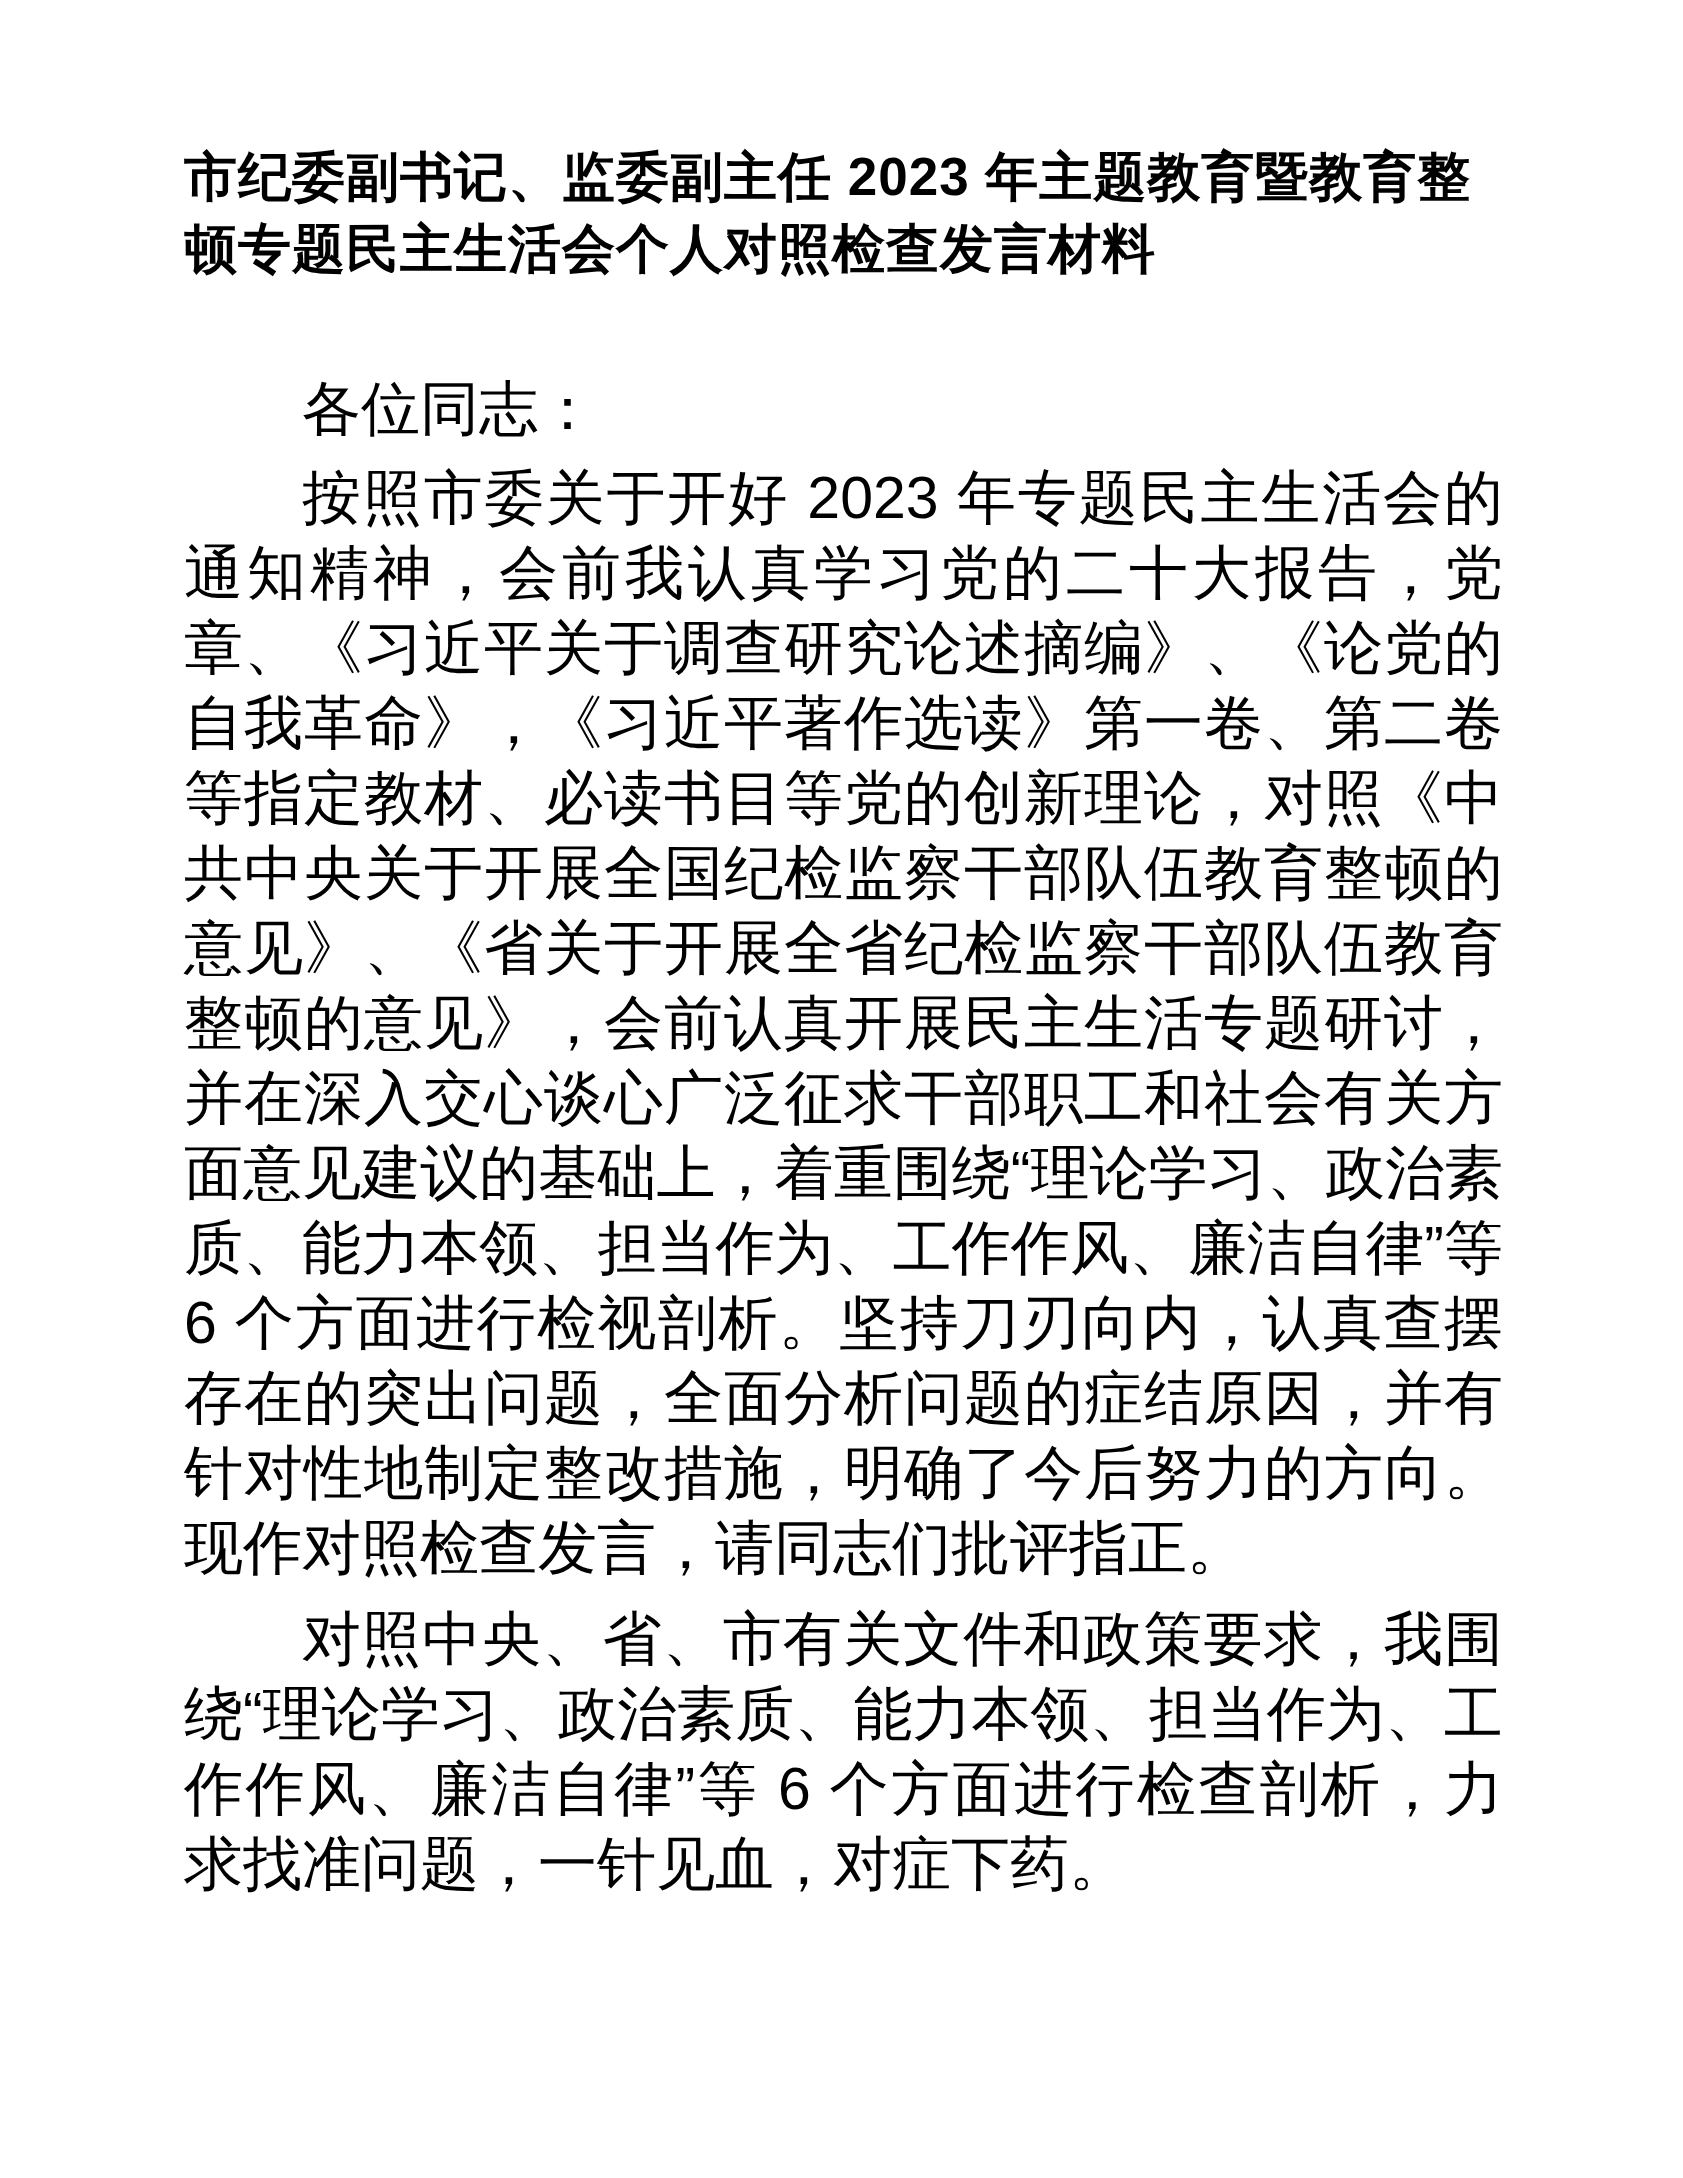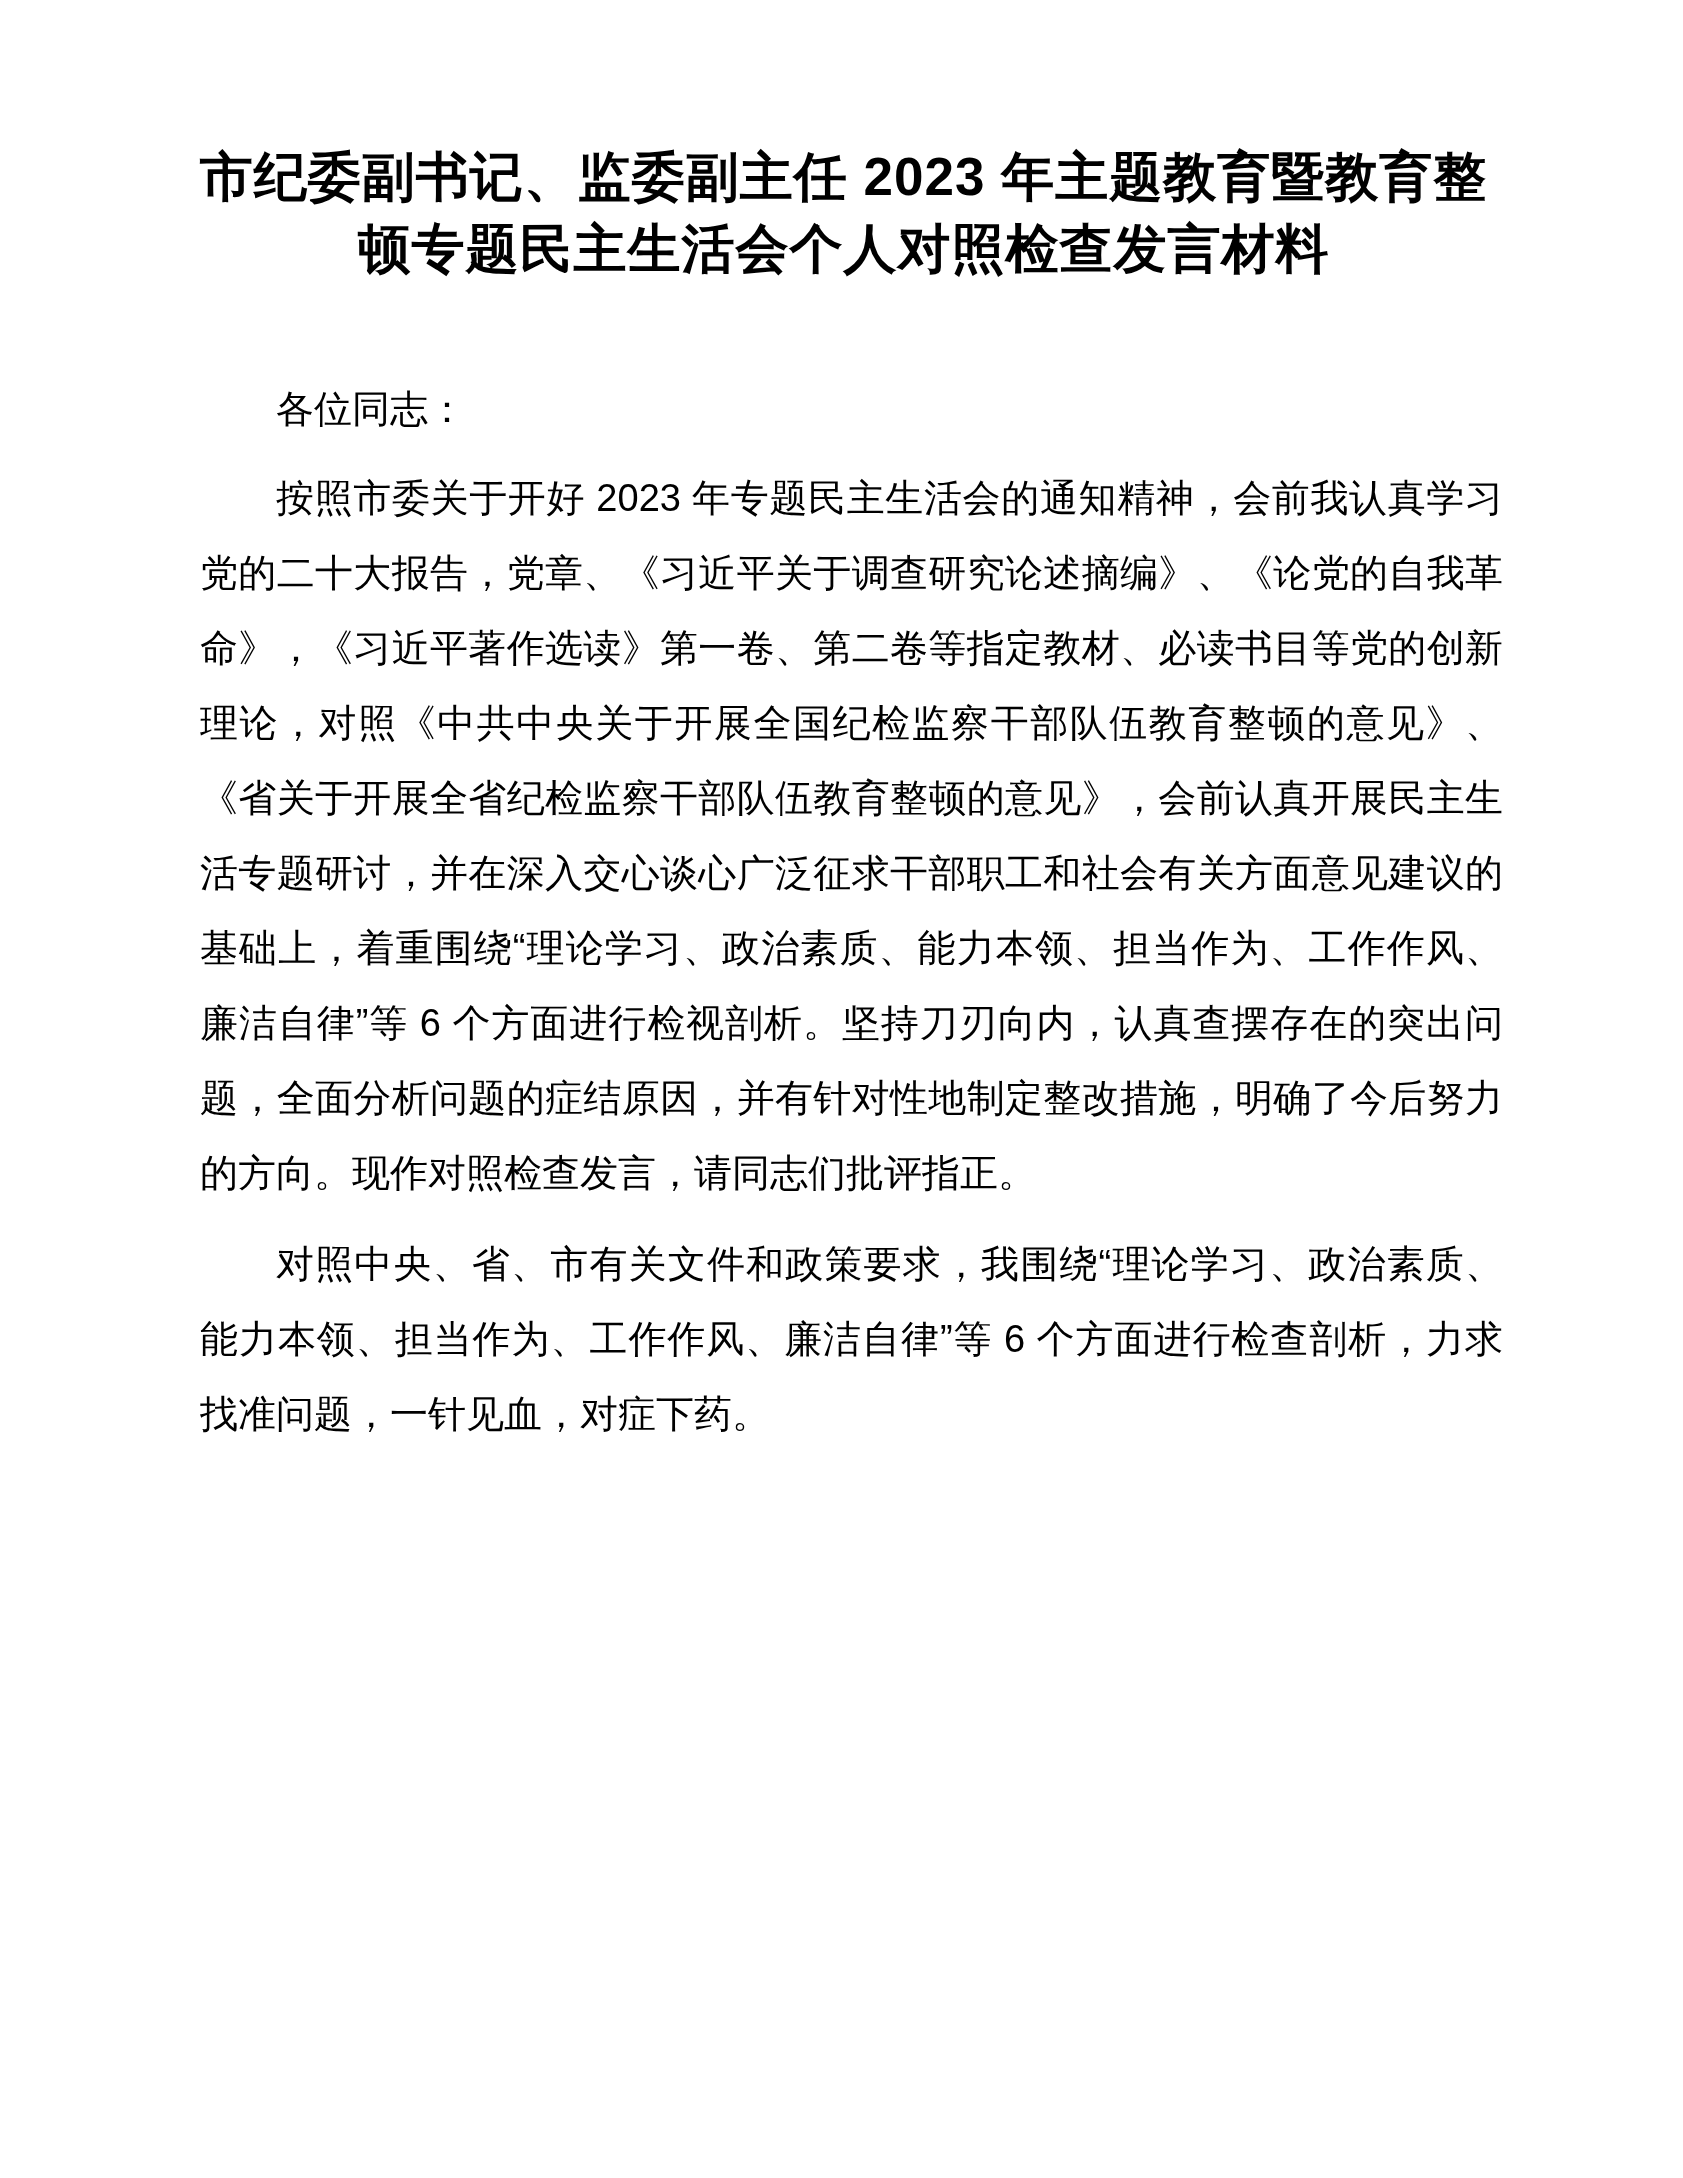--- a/index.html
+++ b/index.html
@@ -15,30 +15,30 @@
       margin: 0 auto;
       background: #ffffff;
       color: #000000;
       padding: 141px 180px 59px 184px;
       font-family: "Liberation Sans", "DejaVu Sans", sans-serif;
     }
     .doc-title {
       font-size: 53px;
       font-weight: bold;
       line-height: 1.36;
-      text-align: center;
+      text-align: left;
       margin: 0 0 87px 0;
       letter-spacing: 1px;
     }
     .para {
-      font-size: 38px;
+      font-size: 59px;
       line-height: 75px;
       text-align: justify;
       text-indent: 2em;
-      margin: 0 0 16px 16px;
+      margin: 0 0 16px 0;
       word-break: break-all;
     }
     .salutation {
       margin-bottom: 14px;
     }
     .section-heading {
       margin-top: 2px;
       margin-bottom: 20px;
     }
   </style>

